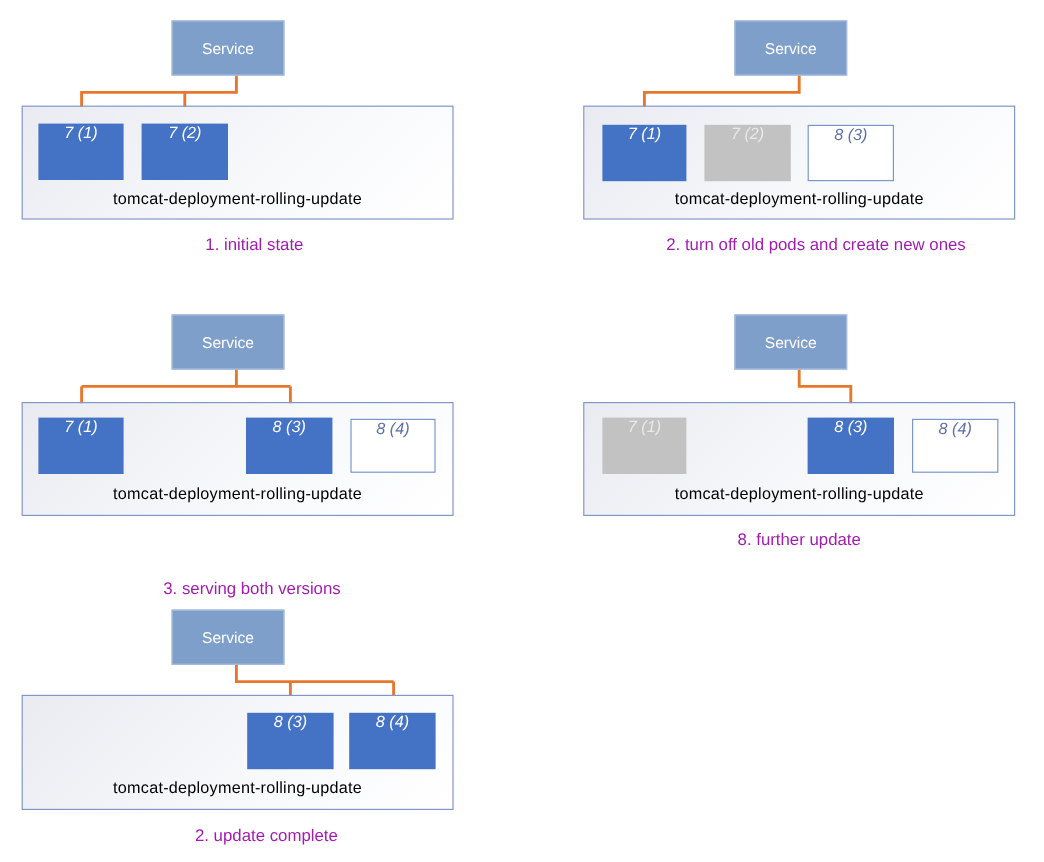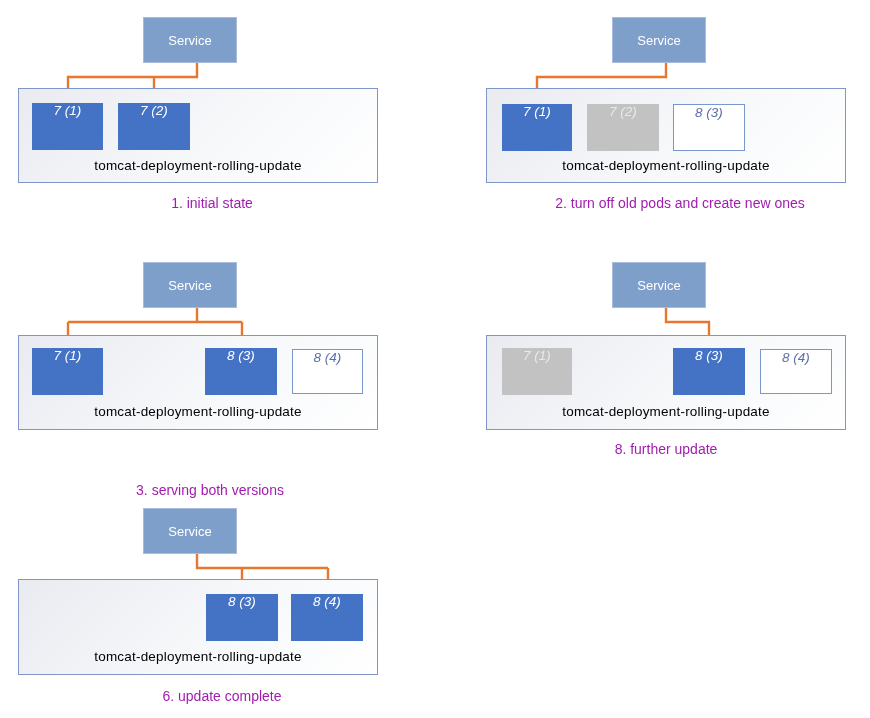--- a/index.html
+++ b/index.html
@@ -173,14 +173,14 @@
     <span>Service</span>
   </div>
   <div class="abs container-box" style="left:18px; top:579px; height:96px;"></div>
   <div class="abs pod" style="left:206px; top:594px; width:72px;" data-state="active">
     <span>8 (3)</span>
   </div>
   <div class="abs pod" style="left:291px; top:594px; width:72px;" data-state="active">
     <span>8 (4)</span>
   </div>
   <div class="abs deploy-label" style="left:18px; top:649px;">tomcat-deployment-rolling-update</div>
-  <div class="abs caption" style="left:18px; top:688px; transform:translateX(24px);">6. update complete</div>
+  <div class="abs caption" style="left:18px; top:688px; transform:translateX(24px);">2. update complete</div>
 </div>
 
 </body></html>

